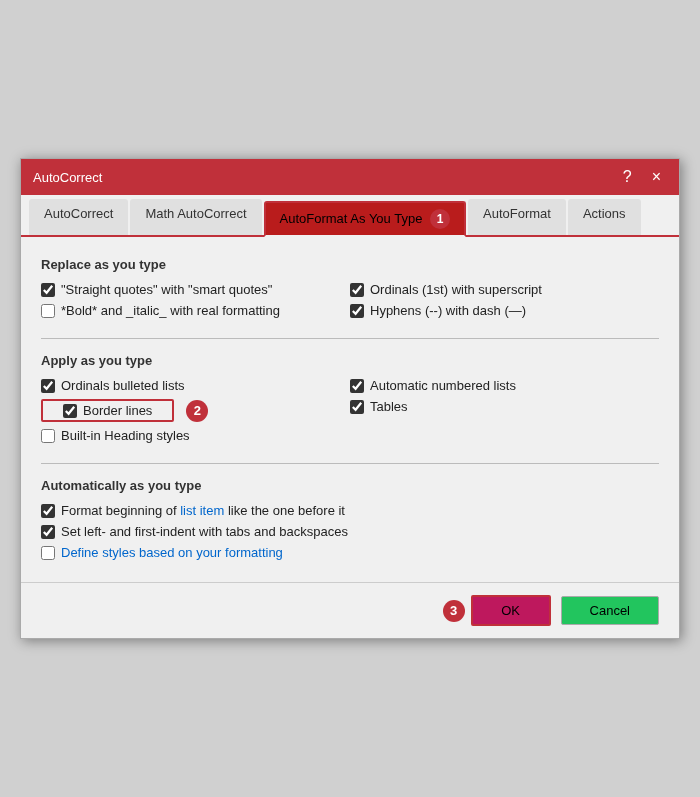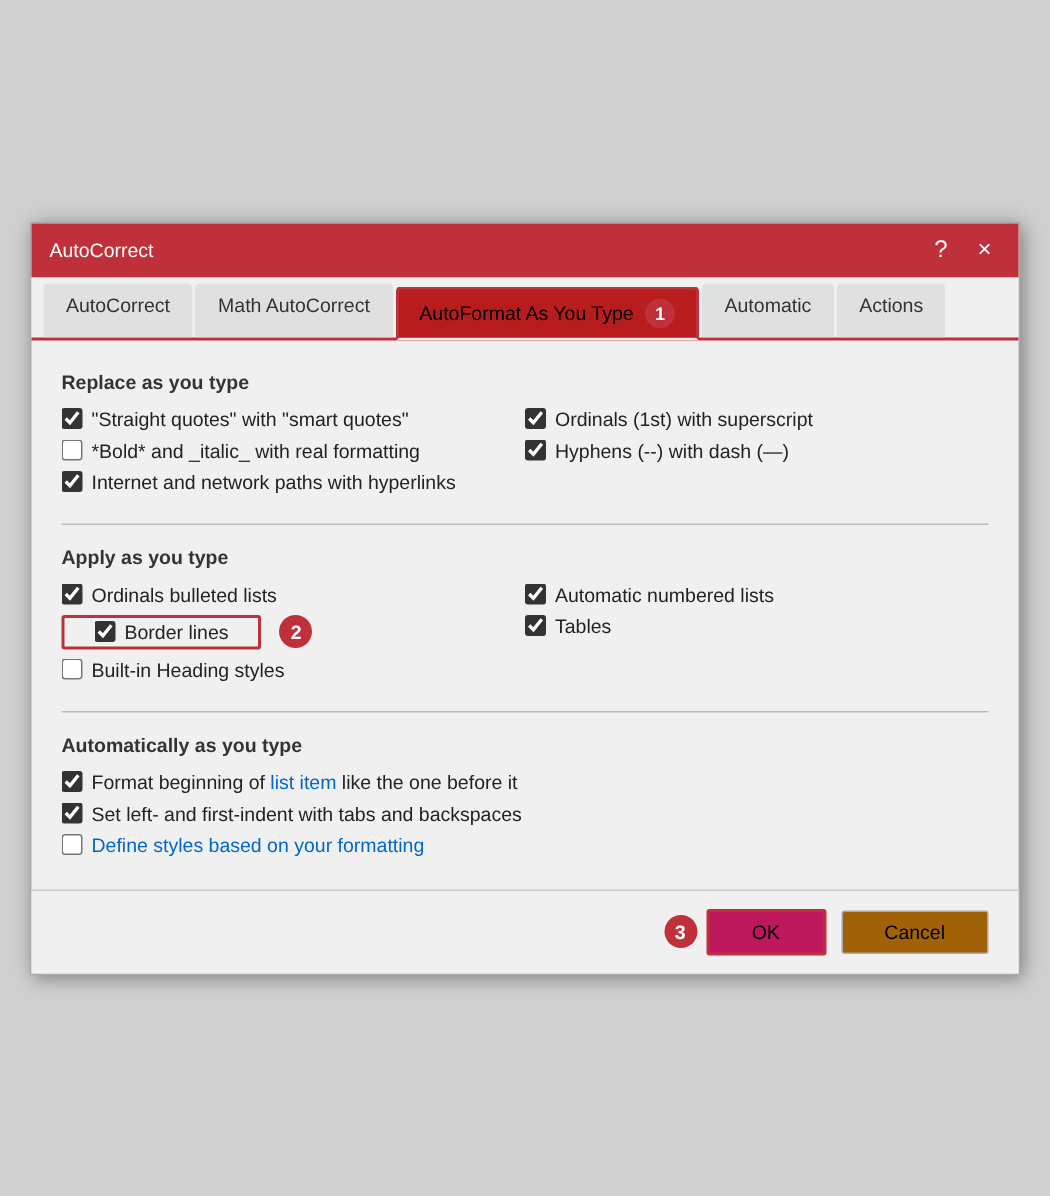--- a/index.html
+++ b/index.html
@@ -155,21 +155,21 @@
       padding: 12px 20px;
       gap: 10px;
       border-top: 1px solid #ccc;
       background: #f0f0f0;
     }
     .btn {
       padding: 6px 28px;
       font-size: 13px;
       cursor: pointer;
       border: 1px solid #aaa;
-      background: #a16207;
+      background: #22c55e;
       border-radius: 2px;
       min-width: 80px;
       text-align: center;
     }
     .btn-ok {
       border: 2px solid #c0303a;
       background: #be185d;
       font-weight: 400;
     }
     .ok-wrapper {
@@ -210,44 +210,40 @@
       <span>AutoCorrect</span>
     </div>
     <div class="tab">
       <span>Math AutoCorrect</span>
     </div>
     <div class="tab active">
       <span>AutoFormat As You Type</span>
       <span class="tab-badge">1</span>
     </div>
     <div class="tab">
-      <span>Automatic</span>
+      <span>AutoFormat</span>
     </div>
     <div class="tab">
       <span>Actions</span>
     </div>
   </div>
 
   <div class="content">
 
     <div>
       <div class="section-label">Replace as you type</div>
       <div class="two-col">
         <div class="col-left">
           <div class="checkbox-row">
             <input type="checkbox" id="straight-quotes" checked="" style="">
             <label for="straight-quotes">"Straight quotes" with "smart quotes"</label>
           </div>
           <div class="checkbox-row">
             <input type="checkbox" id="bold-italic" style="">
             <label for="bold-italic">*Bold* and _italic_ with real formatting</label>
-          </div>
-          <div class="checkbox-row">
-            <input type="checkbox" id="internet-paths" checked="" style="">
-            <label for="internet-paths">Internet and network paths with hyperlinks</label>
           </div>
         </div>
         <div class="col-right">
           <div class="checkbox-row">
             <input type="checkbox" id="ordinals" checked="" style="">
             <label for="ordinals">Ordinals (1st) with superscript</label>
           </div>
           <div class="checkbox-row">
             <input type="checkbox" id="hyphens" checked="" style="">
             <label for="hyphens">Hyphens (--) with dash (—)</label>

